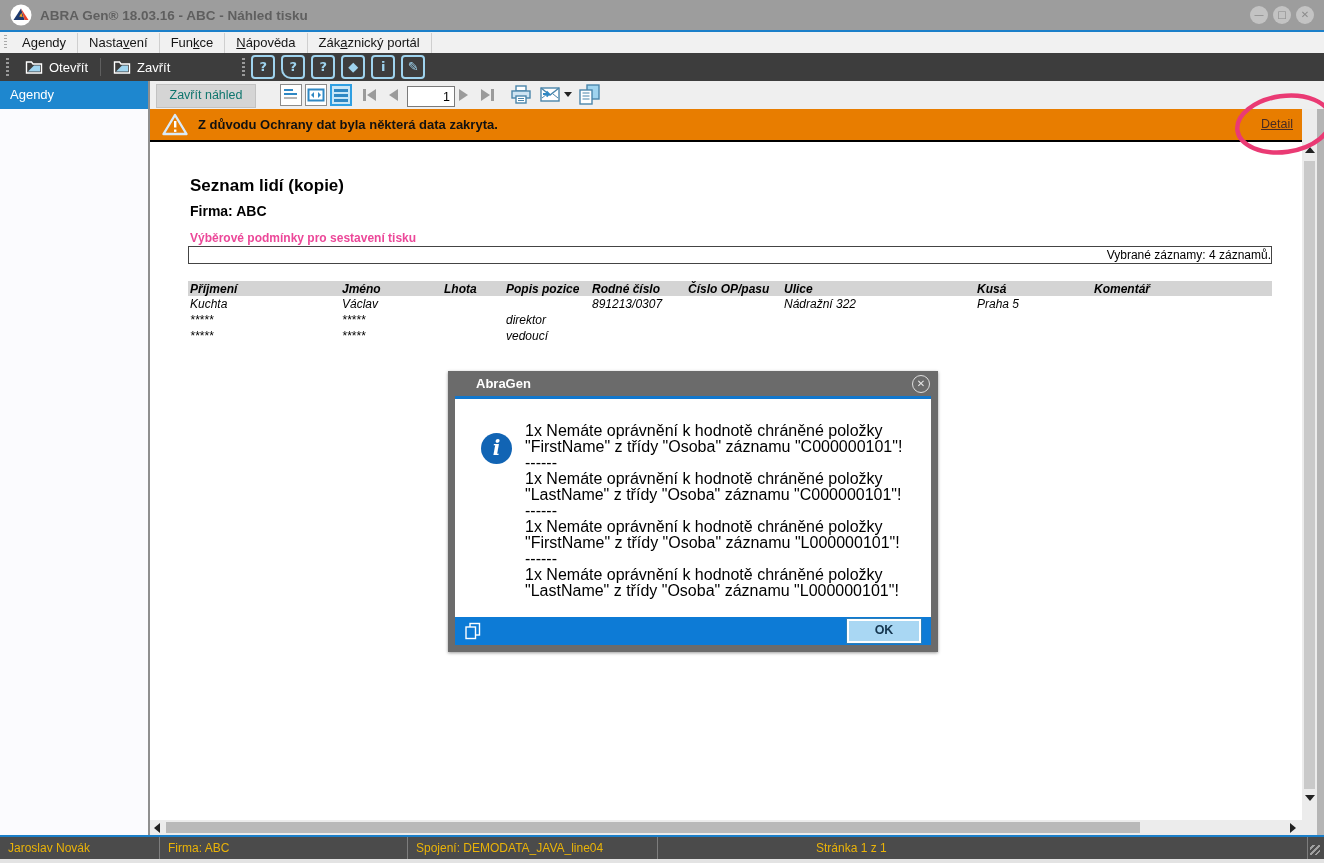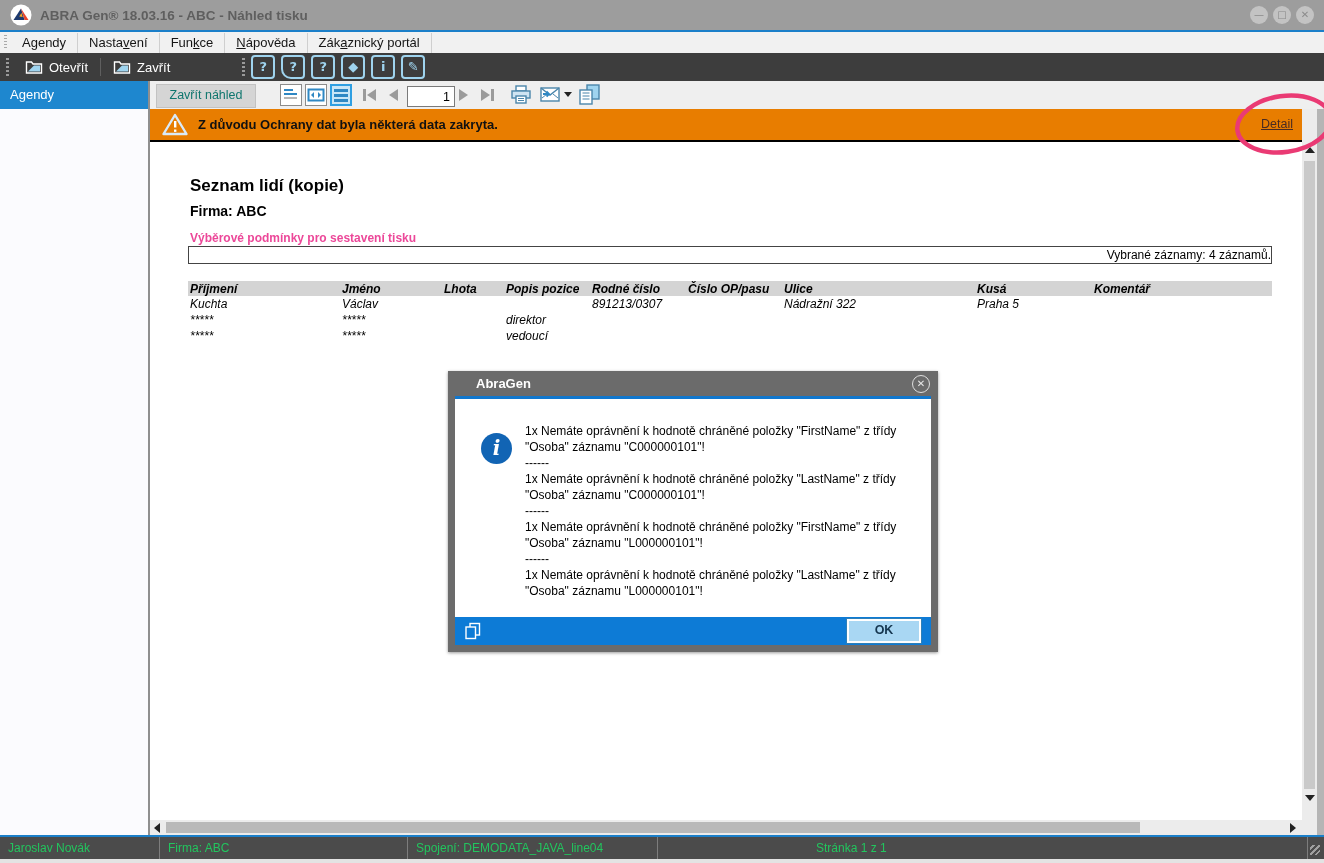--- a/index.html
+++ b/index.html
@@ -74,36 +74,36 @@
 
   
   .dialog{left:448px;top:371px;width:490px;background:#6b6b6b;padding-bottom:7px;z-index:50;
           box-shadow:0 1px 3px rgba(0,0,0,.4);}
   .dlg-title{height:25px;color:#fff;font-size:13px;font-weight:bold;line-height:25px;padding-left:28px;position:relative;}
   .dlg-close{position:absolute;right:8px;top:4px;width:16px;height:16px;border:1.5px solid #dedede;border-radius:50%;
              color:#e8e8e8;font-size:10px;line-height:15px;text-align:center;font-family:"DejaVu Sans",sans-serif;}
   .dlg-body{margin:0 7px;border-top:3px solid #1177cd;background:#fff;height:218px;position:relative;}
   .info-ic{position:absolute;left:26px;top:34px;width:31px;height:31px;border-radius:50%;background:#1164b4;
            color:#fff;text-align:center;font:italic bold 20px/30px "DejaVu Serif",serif;}
-  .dlg-lines{position:absolute;left:70px;top:24px;width:398px;font-size:12px;line-height:16px;color:#000;}
+  .dlg-lines{position:absolute;left:70px;top:24px;width:398px;font-size:16px;line-height:16px;color:#000;}
   .dlg-footer{margin:0 7px;height:28px;background:#0d7bd6;display:flex;align-items:center;justify-content:space-between;padding:0 10px;box-sizing:border-box;}
   .ok-btn{width:74px;height:24px;background:#a9d7f3;border:2px solid #fff;outline:1px solid #2e7fb8;
           font-size:12.5px;font-weight:bold;color:#15364f;text-align:center;line-height:19px;box-sizing:border-box;}
 
   
   .vscroll{left:1302px;top:109px;width:15px;height:726px;background:#ececec;}
   .vthumb{position:absolute;left:2px;top:52px;width:11px;height:628px;background:#c9c9c9;}
   .sarrow{position:absolute;width:0;height:0;}
   .hscroll{left:150px;top:820px;width:1152px;height:15px;background:#ececec;}
   .hthumb{position:absolute;left:16px;top:2px;width:974px;height:11px;background:#b9b9b9;}
   .rstrip{left:1317px;top:109px;width:7px;height:726px;background:#b5b5b5;}
 
   
   .statusline{left:0;top:835px;width:1324px;height:2px;background:#1b7fc9;}
-  .statusbar{left:0;top:837px;width:1324px;height:22px;background:#4b4b4b;display:flex;color:#22c55e;font-size:12px;line-height:22px;}
+  .statusbar{left:0;top:837px;width:1324px;height:22px;background:#4b4b4b;display:flex;color:#eab308;font-size:12px;line-height:22px;}
   .sb-it{padding:0 8px;border-right:1px solid #7d7d7d;box-sizing:border-box;white-space:nowrap;overflow:hidden;}
   .sb-it:nth-child(1){width:160px;}
   .sb-it:nth-child(2){width:248px;}
   .sb-it:nth-child(3){width:250px;}
   .sb-it:nth-child(4){width:150px;margin-top:24px;}
   .sb-it:nth-child(5){width:500px;}
   .bstrip{left:0;top:859px;width:1324px;height:4px;background:#e3e3e3;}
   .gripdot{left:1310px;top:845px;width:10px;height:10px;
            background:repeating-linear-gradient(135deg,transparent 0 2px,#9f9f9f 2px 4px);}
 

